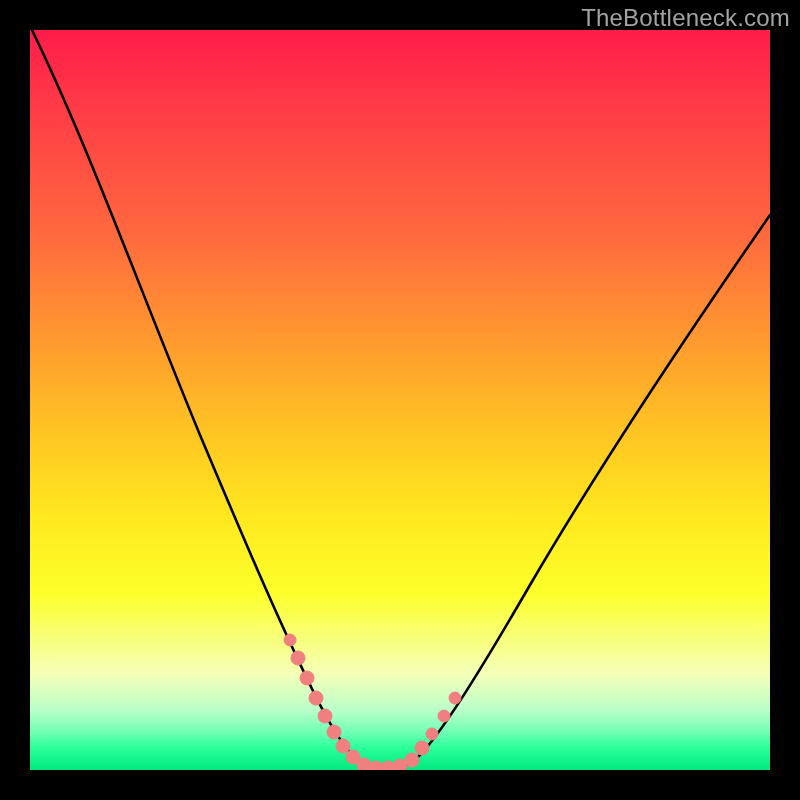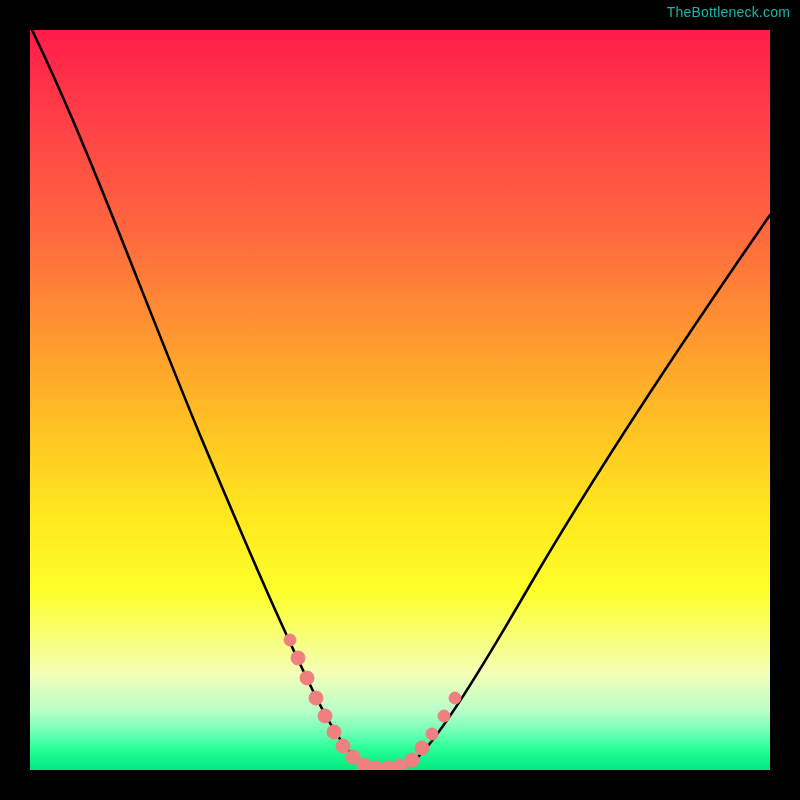--- a/index.html
+++ b/index.html
@@ -16,22 +16,22 @@
     top: 0;
     left: 0;
     width: 800px;
     height: 800px;
     background: #000;
   }
   .watermark {
     position: absolute;
     top: 4px;
     right: 10px;
-    color: #14b8a6;
-    font-size: 14px;
+    color: #a3a3a3;
+    font-size: 24px;
     font-weight: 500;
     letter-spacing: 0.2px;
     z-index: 20;
   }
   .plot {
     position: absolute;
     top: 30px;
     left: 30px;
     width: 740px;
     height: 740px;

